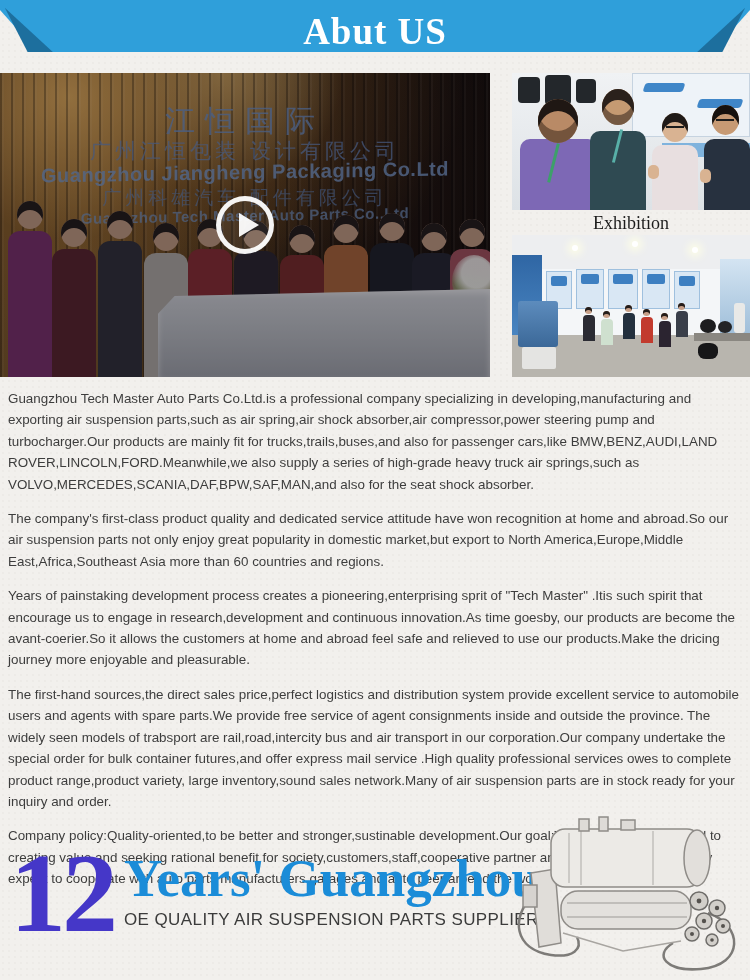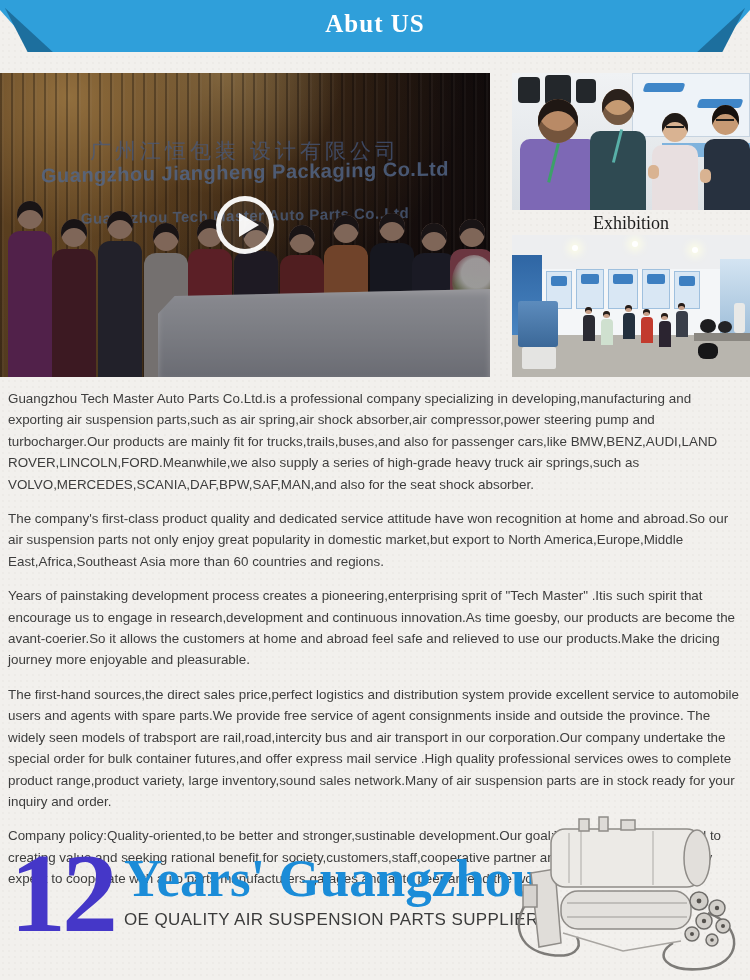--- a/index.html
+++ b/index.html
@@ -18,21 +18,21 @@
   .banner-band {
     position:absolute; inset:0; background:#2f9fda;
     clip-path: polygon(0 0, 100% 0, 100% 19%, 95% 100%, 5% 100%, 0 19%);
   }
   .fold { position:absolute; top:0; width:60px; height:52px; }
   .fold.left  { left:0;  background:#1d6f9e; clip-path:polygon(8% 15%, 88% 100%, 46% 100%); }
   .fold.right { right:0; background:#1d6f9e; clip-path:polygon(92% 15%, 12% 100%, 54% 100%); }
   .banner-title {
     position:absolute; width:100%; top:10px; text-align:center;
     font-family:"Liberation Serif", serif; font-weight:bold;
-    font-size:25px; color:#ffffff; letter-spacing:1px;
+    font-size:37px; color:#ffffff; letter-spacing:1px;
   }
 
   
   .video {
     position:absolute; left:0; top:73px; width:490px; height:304px; overflow:hidden;
     cursor:pointer;
     background:
       radial-gradient(circle at 14% 8%,  rgba(235,180,95,0.95), rgba(160,110,45,0.40) 28%, transparent 55%),
       radial-gradient(circle at 45% 0%,  rgba(245,205,130,0.90), rgba(150,100,40,0.35) 30%, transparent 60%),
       radial-gradient(circle at 82% 35%, rgba(35,22,14,0.70), transparent 65%),
@@ -147,22 +147,24 @@
   <div class="banner">
     <div class="banner-band"></div>
     <div class="fold left"></div>
     <div class="fold right"></div>
     <div class="banner-title">Abut US</div>
   </div>
 
   <div class="video">
     <div class="slats"></div>
 
+    <div class="sign l1">江恒国际</div>
     <div class="sign l2">广州江恒包装 设计有限公司</div>
     <div class="sign l3">Guangzhou Jiangheng Packaging Co.Ltd</div>
+    <div class="sign l4">广州科雄汽车 配件有限公司</div>
     <div class="sign l5">Guangzhou Tech Master Auto Parts Co.,Ltd</div>
 
     <div class="person" style="left:6px;">
         <div class="head"></div>
         <div class="torso" style="--coat:#7e3370; --th:146px;"></div>
       </div>
     <div class="person" style="left:50px;">
         <div class="head"></div>
         <div class="torso" style="--coat:#5c2630; --th:128px;"></div>
       </div>

